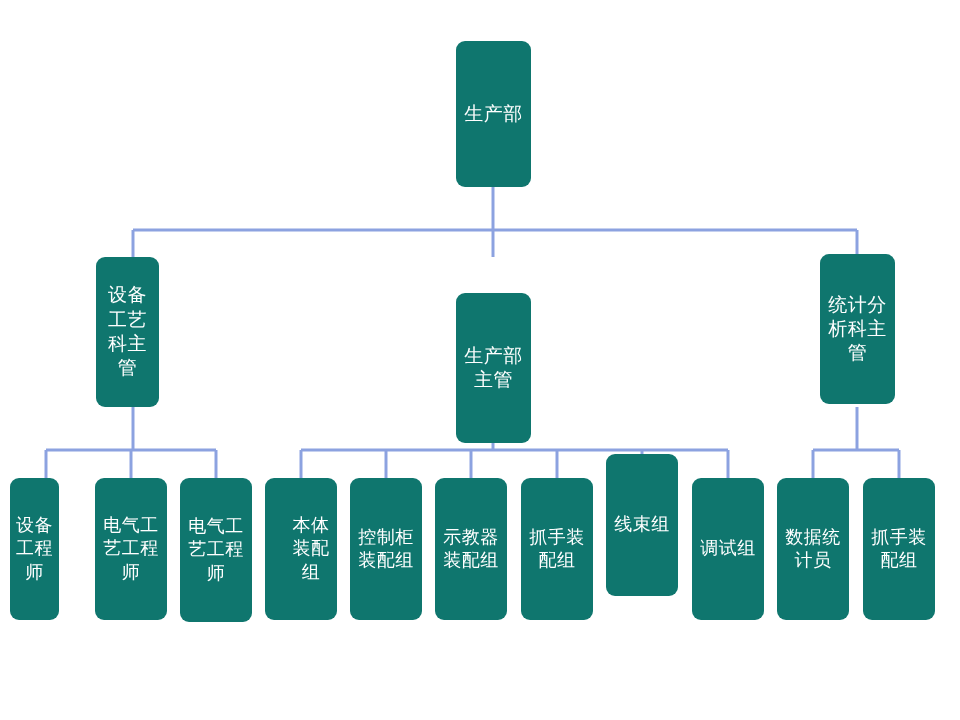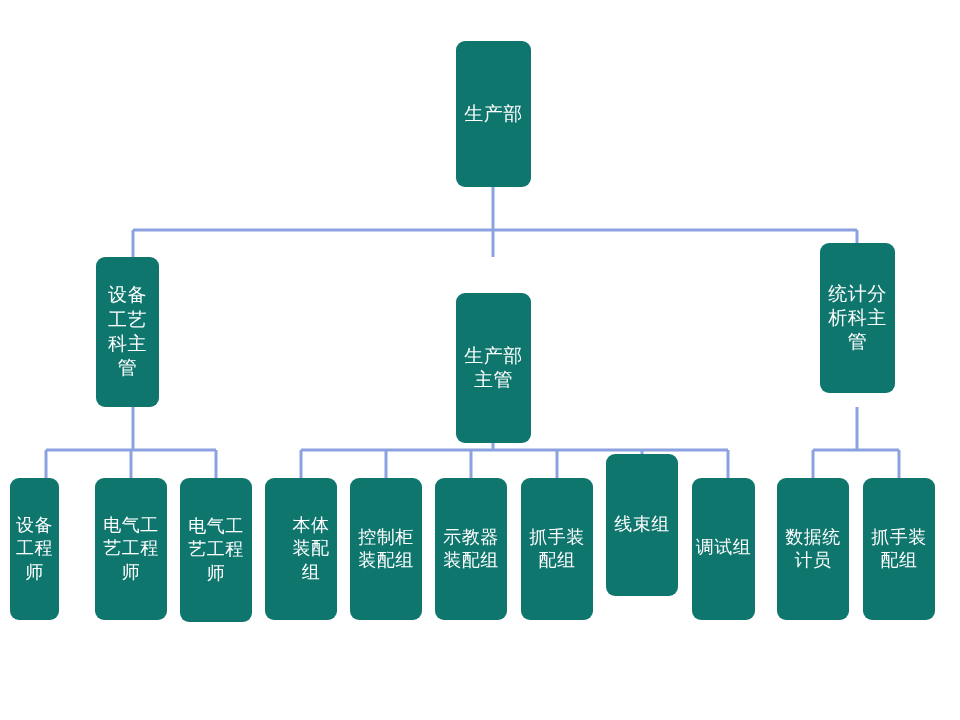--- a/index.html
+++ b/index.html
@@ -101,21 +101,21 @@
   </div>
 
   <div class="node level-mid" style="left:96px; top:257px; width:63px; height:150px;font-family:Liberation Serif, serif;">
     <span class="node-label">设备工艺科主管</span>
   </div>
 
   <div class="node level-mid" style="left:456px; top:257px; width:75px; height:150px;margin-top:36px;">
     <span class="node-label">生产部主管</span>
   </div>
 
-  <div class="node level-mid" style="left:820px; top:243px; width:75px; height:150px;">
+  <div class="node level-mid" style="left:820px; top:254px; width:75px; height:150px;">
     <span class="node-label">统计分析科主管</span>
   </div>
 
   <div class="node level-leaf" style="left:10px; top:478px; width:49px; height:142px;">
     <span class="node-label">设备工程师</span>
   </div>
 
   <div class="node level-leaf" style="left:95px; top:478px; width:72px; height:142px;">
     <span class="node-label">电气工艺工程师</span>
   </div>
@@ -137,21 +137,21 @@
   </div>
 
   <div class="node level-leaf" style="left:521px; top:478px; width:72px; height:142px;">
     <span class="node-label">抓手装配组</span>
   </div>
 
   <div class="node level-leaf" style="left:606px; top:454px; width:72px; height:142px;">
     <span class="node-label">线束组</span>
   </div>
 
-  <div class="node level-leaf" style="left:692px; top:478px; width:63px; height:142px;font-family:Liberation Mono, monospace;">
+  <div class="node level-leaf" style="left:692px; top:478px; width:72px; height:142px;">
     <span class="node-label">调试组</span>
   </div>
 
   <div class="node level-leaf" style="left:777px; top:478px; width:72px; height:142px;">
     <span class="node-label">数据统计员</span>
   </div>
 
   <div class="node level-leaf" style="left:863px; top:478px; width:72px; height:142px;">
     <span class="node-label">抓手装配组</span>
   </div>

